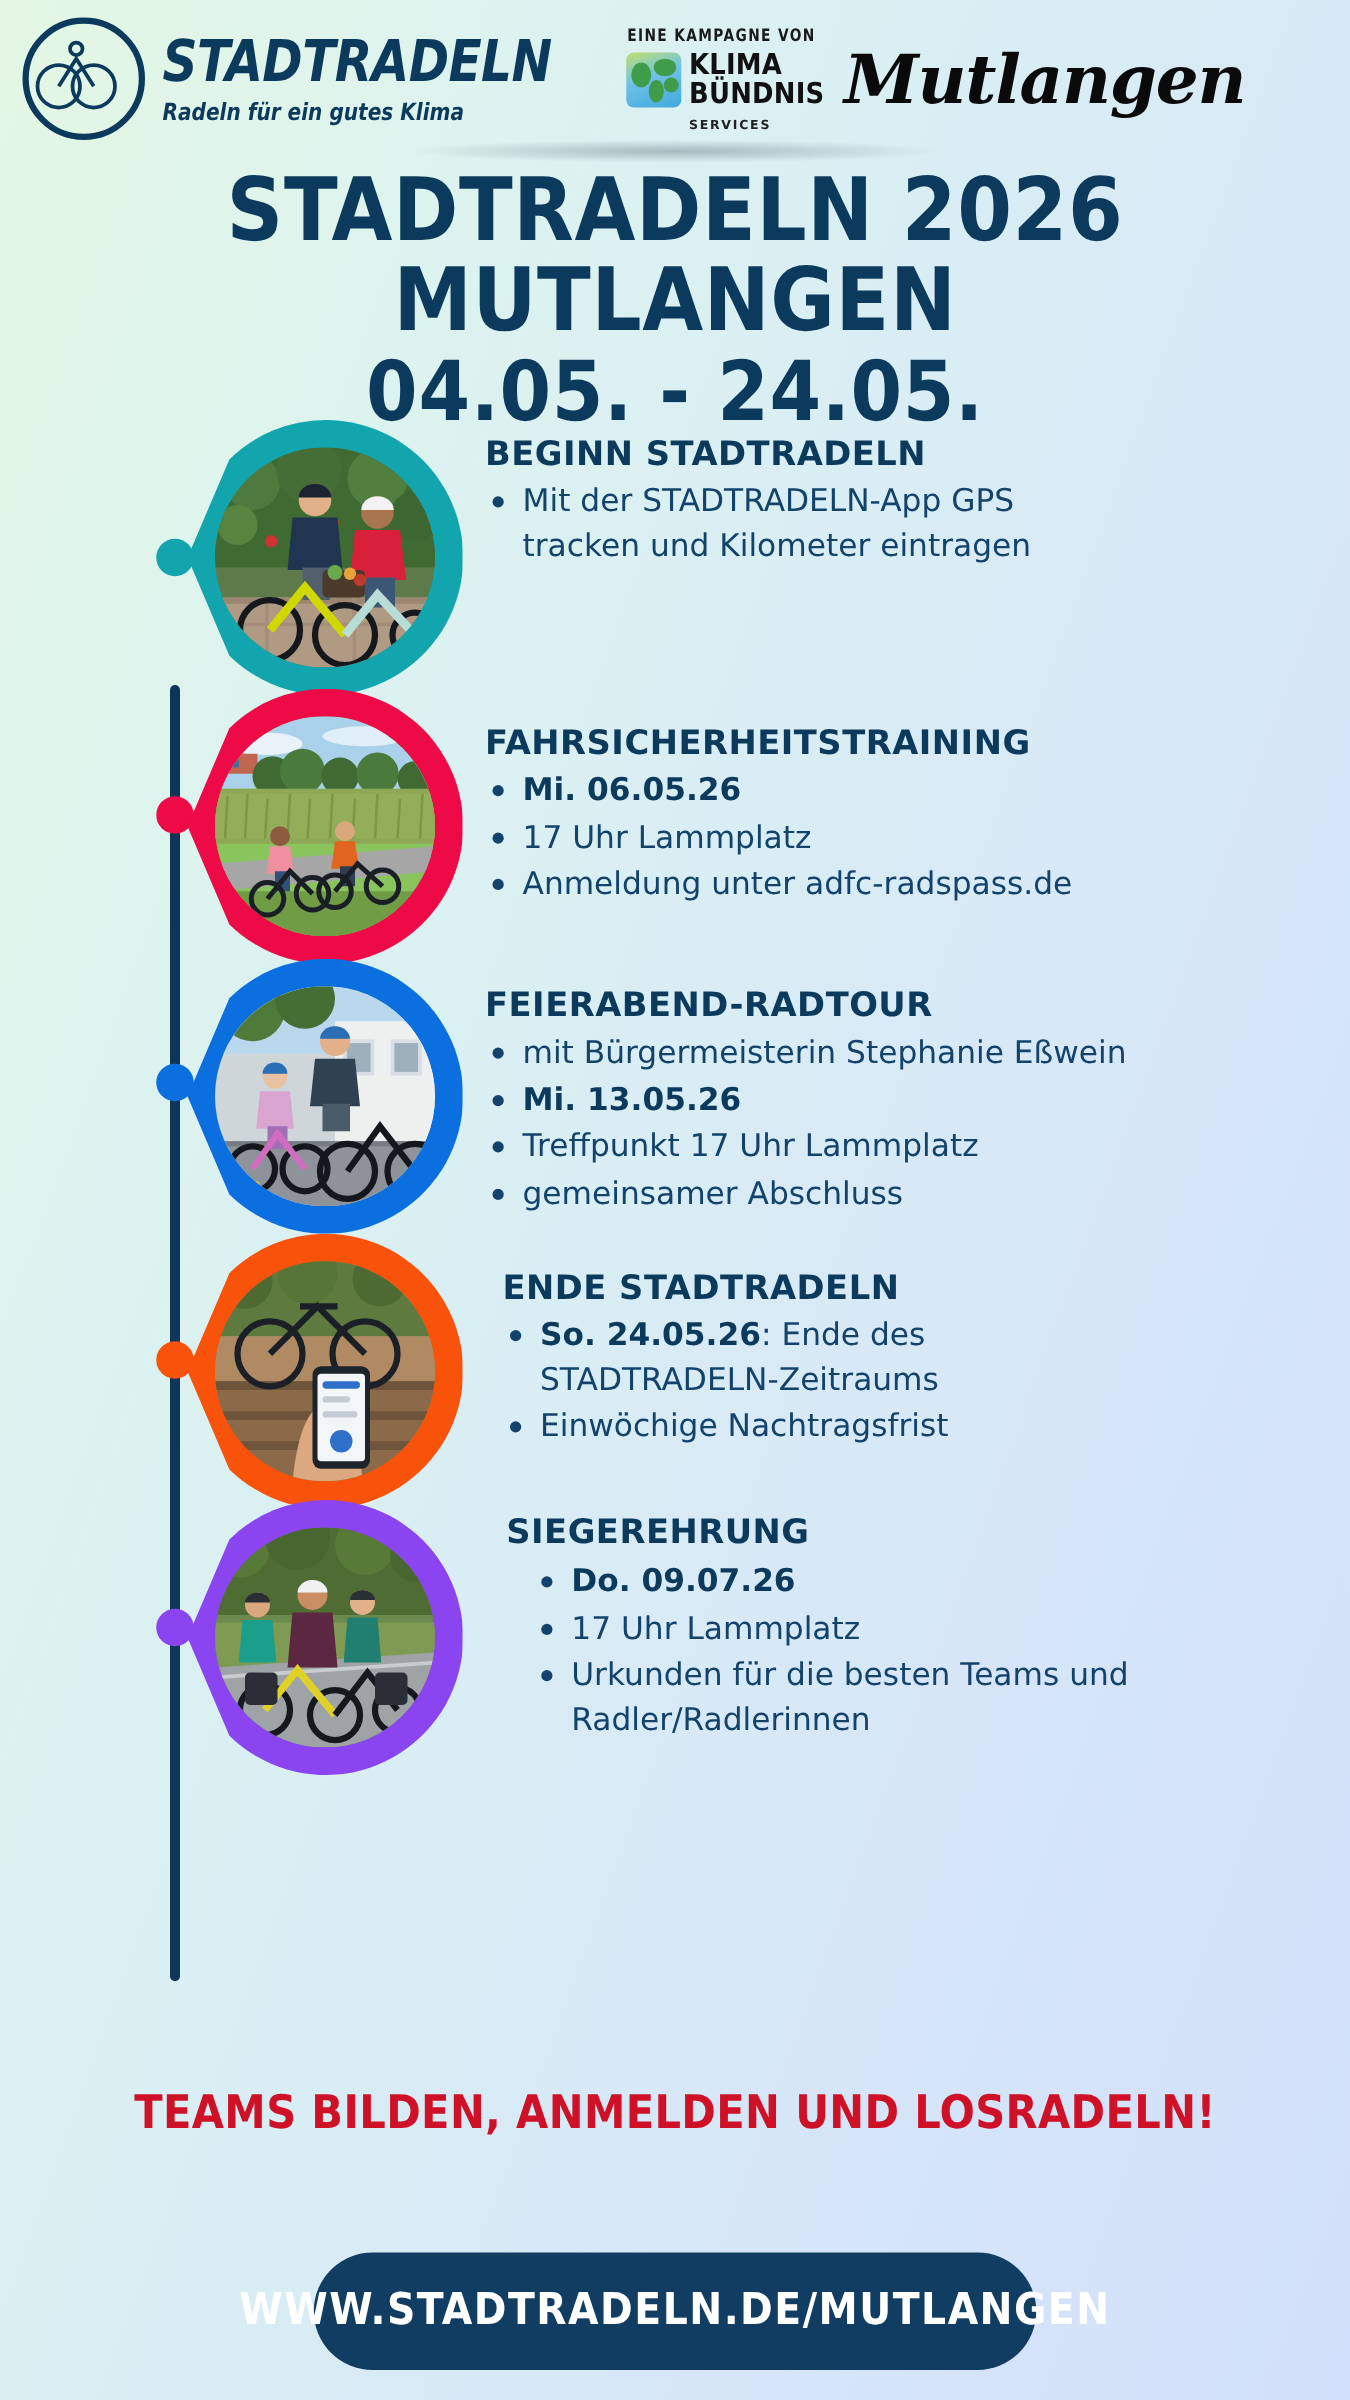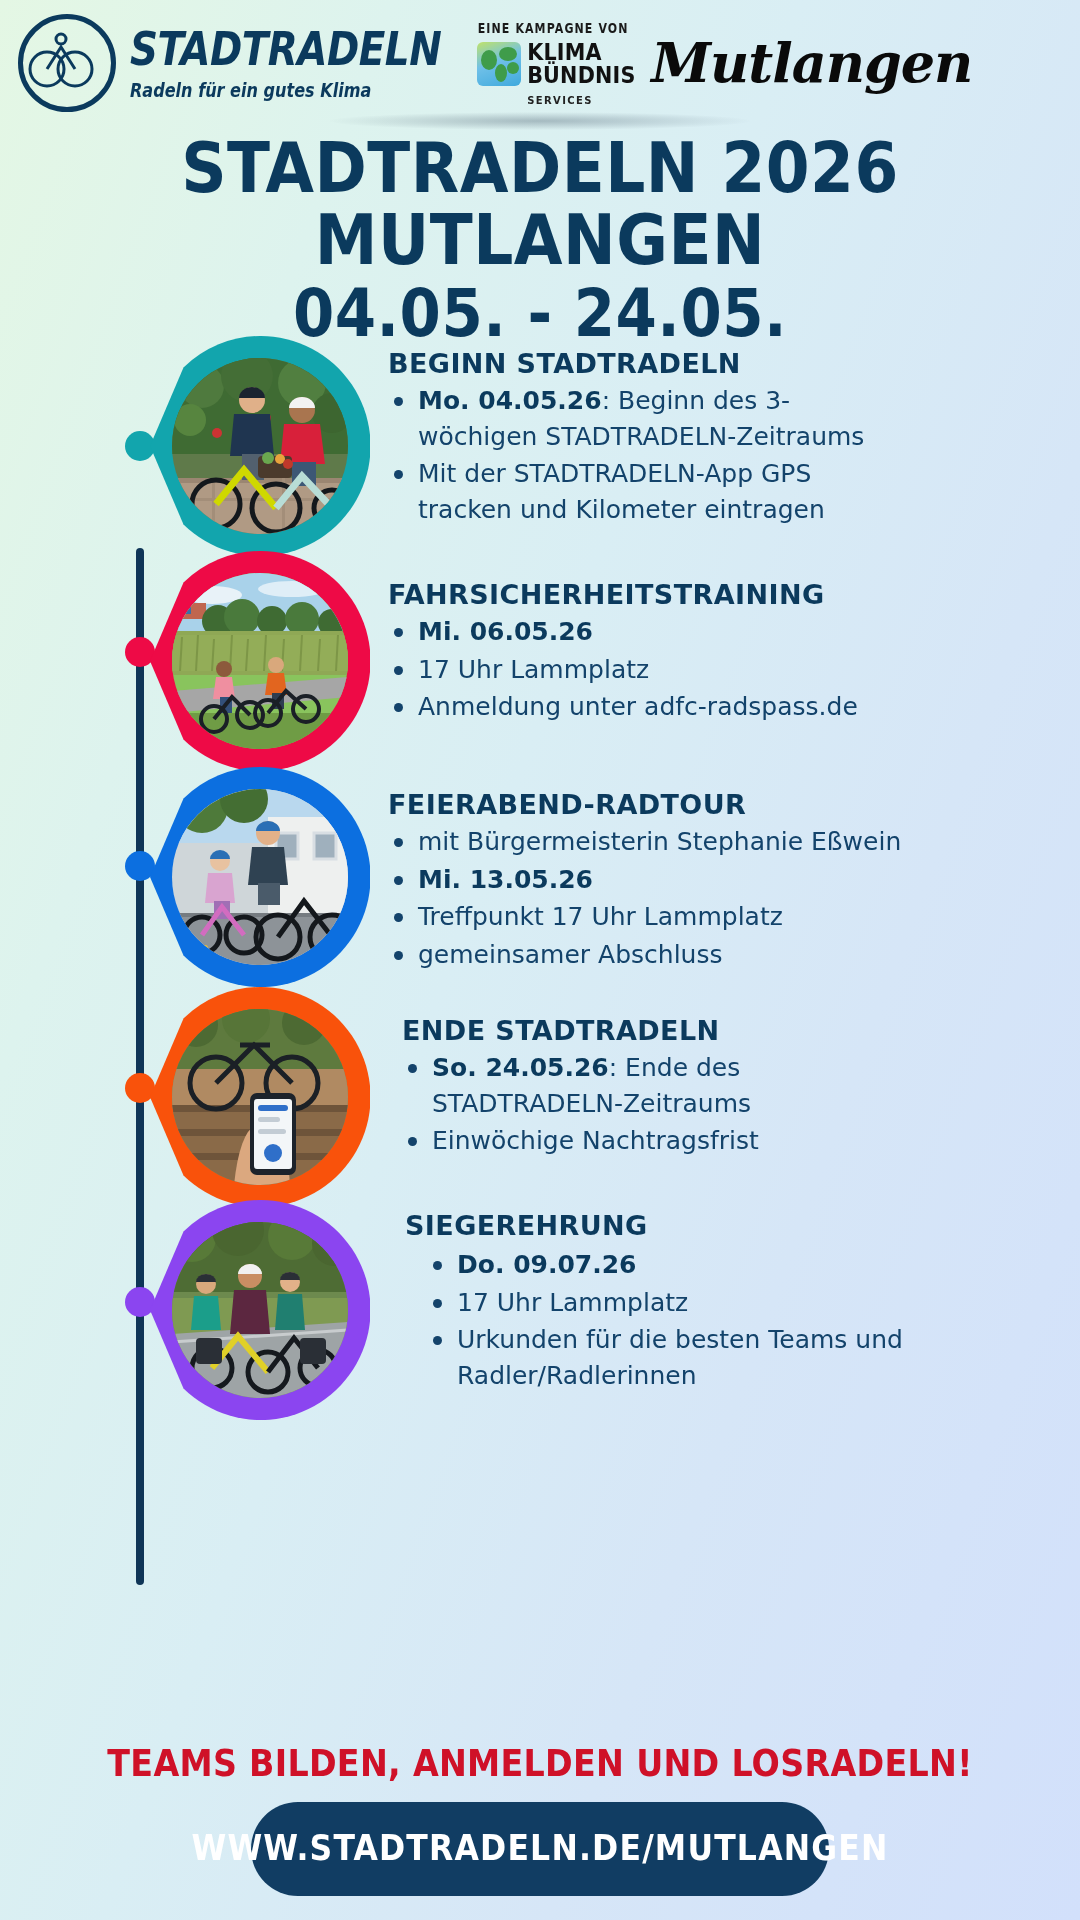--- a/index.html
+++ b/index.html
@@ -17,21 +17,21 @@
   .sr-mark{width:88px;height:88px;border-radius:50%;border:5px solid #0b3a5d;position:relative;flex:0 0 auto;}
   .sr-mark svg{position:absolute;left:0;top:0;}
   .sr-words{margin-left:14px;font-style:italic;}
   .sr-title{font-size:46px;font-weight:bold;color:#0b3a5d;letter-spacing:-0.5px;line-height:1;
             font-family:"DejaVu Sans Condensed","Liberation Sans Narrow","Liberation Sans",sans-serif;
             transform:scaleX(.94);transform-origin:left center;}
   .sr-sub{font-size:19px;font-weight:bold;color:#0b3a5d;margin-top:7px;
           font-family:"DejaVu Sans Condensed","Liberation Sans Narrow","Liberation Sans",sans-serif;
           transform:scaleX(.94);transform-origin:left center;}
 
-  .kb-block{margin-left:16px;position:relative;width:152px;}
+  .kb-block{margin-left:40px;position:relative;width:152px;}
   .kb-kampagne{font-size:11px;font-weight:bold;letter-spacing:1.1px;color:#1a1a1a;text-align:center;
                transform:scaleY(1.25);transform-origin:center top;margin-bottom:8px;}
   .kb-row{display:flex;align-items:center;}
   .kb-globe{width:44px;height:44px;border-radius:6px;flex:0 0 auto;position:relative;overflow:hidden;
             background:linear-gradient(160deg,#bfe26a 0%,#6fc0e8 45%,#3fa9dd 100%);}
   .kb-globe .land{position:absolute;background:#3f9c4a;border-radius:50%;}
   .kb-names{margin-left:6px;line-height:.98;}
   .kb-names .l1,.kb-names .l2{font-size:23px;font-weight:bold;color:#111;letter-spacing:.2px;
         font-family:"DejaVu Sans Condensed","Liberation Sans Narrow","Liberation Sans",sans-serif;}
   .kb-services{font-size:10px;font-weight:bold;letter-spacing:1.4px;color:#222;margin-top:8px;margin-left:50px;}
@@ -70,21 +70,21 @@
   .ev-title{color:#0b3a5d;font-size:27px;font-weight:bold;letter-spacing:.4px;margin-bottom:4px;
         font-family:"DejaVu Sans","Liberation Sans",sans-serif;}
   ul.ev-list{list-style:none;margin:0;padding:0;}
   ul.ev-list li{position:relative;padding-left:30px;color:#13436b;font-size:25px;line-height:1.42;
         margin-bottom:2px;}
   ul.ev-list li:before{content:"";position:absolute;left:6px;top:14px;width:9px;height:9px;
         border-radius:50%;background:#13436b;}
   ul.ev-list li b{font-weight:bold;color:#0b3a5d;}
 
   
-  .cta{position:absolute;left:0;top:1742px;width:1080px;text-align:center;color:#cf1128;
+  .cta{position:absolute;left:0;top:1668px;width:1080px;text-align:center;color:#cf1128;
        font-size:37px;font-weight:bold;letter-spacing:.3px;
        font-family:"DejaVu Sans Condensed","Liberation Sans Narrow","Liberation Sans",sans-serif;}
   .urlbtn{position:absolute;left:251px;top:1802px;width:578px;height:94px;background:#113d63;
        border-radius:47px;display:flex;align-items:center;justify-content:center;}
   .urlbtn div{color:#ffffff;font-size:35px;font-weight:bold;letter-spacing:1.2px;line-height:1.12;
        font-family:"DejaVu Sans Condensed","Liberation Sans Narrow","Liberation Sans",sans-serif;
        transform:skewX(-3px);}
 </style>
 </head>
 <body>
@@ -184,21 +184,20 @@
           <rect x="86" y="98" width="34" height="22" rx="4" fill="#4b3a2c"></rect>
           <circle cx="96" cy="100" r="6" fill="#6aa84f"></circle>
             <circle cx="108" cy="101" r="5" fill="#e8a33d"></circle>
           <circle cx="116" cy="106" r="5" fill="#c0392b"></circle>
         </svg>
       </div>
     </div>
     <div class="content" style="left:388px;top:12px;width:520px;">
       <div class="ev-title">BEGINN STADTRADELN</div>
       <ul class="ev-list">
-        <li><b>Mo. 04.05.26</b><span>: Beginn des 3-wöchigen STADTRADELN-Zeitraums</span></li>
         <li><span>Mit der STADTRADELN-App GPS tracken und Kilometer eintragen</span></li>
       </ul>
     </div>
   </div>
 
   <div class="item" style="top:551px;">
     <div class="medallion" style="left:150px;top:0;">
       <svg class="ring" viewBox="0 0 220 220">
         <path d="M110 0 A110 110 0 1 1 33.5 188.5 L0 110 L33.5 31.5 A110 110 0 0 1 110 0 Z" fill="#ee0a46"></path>
       </svg>

